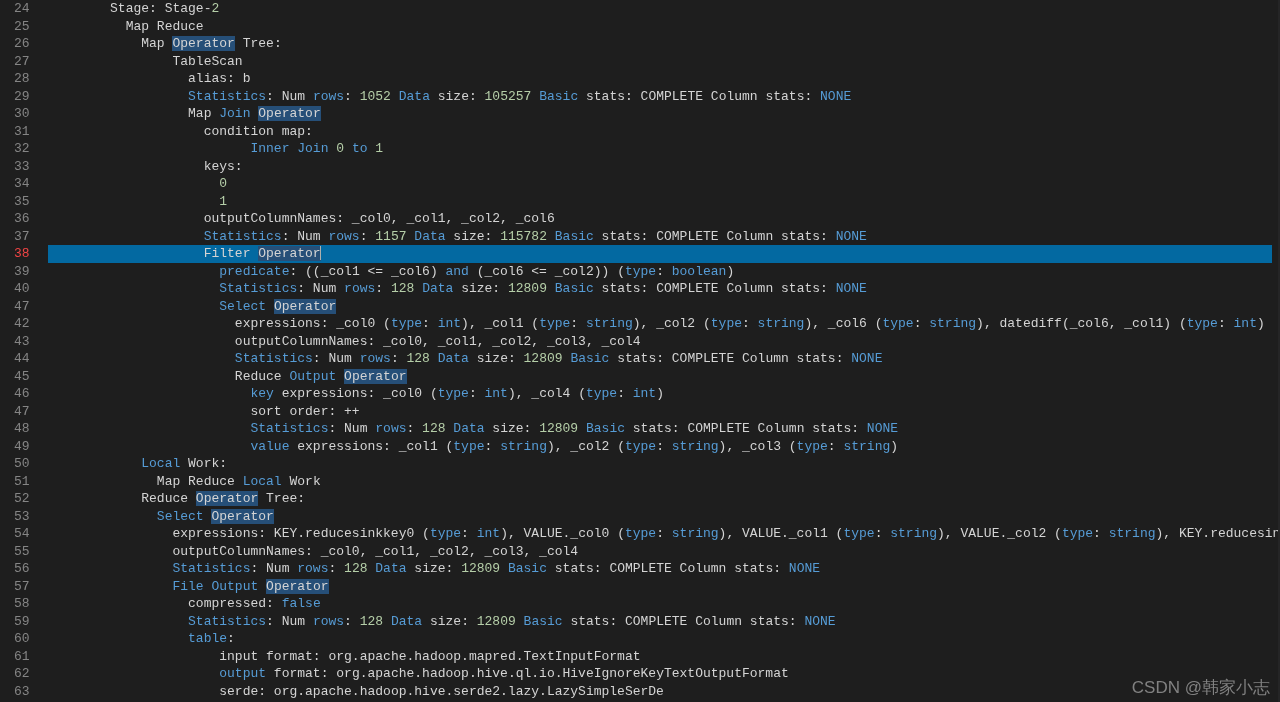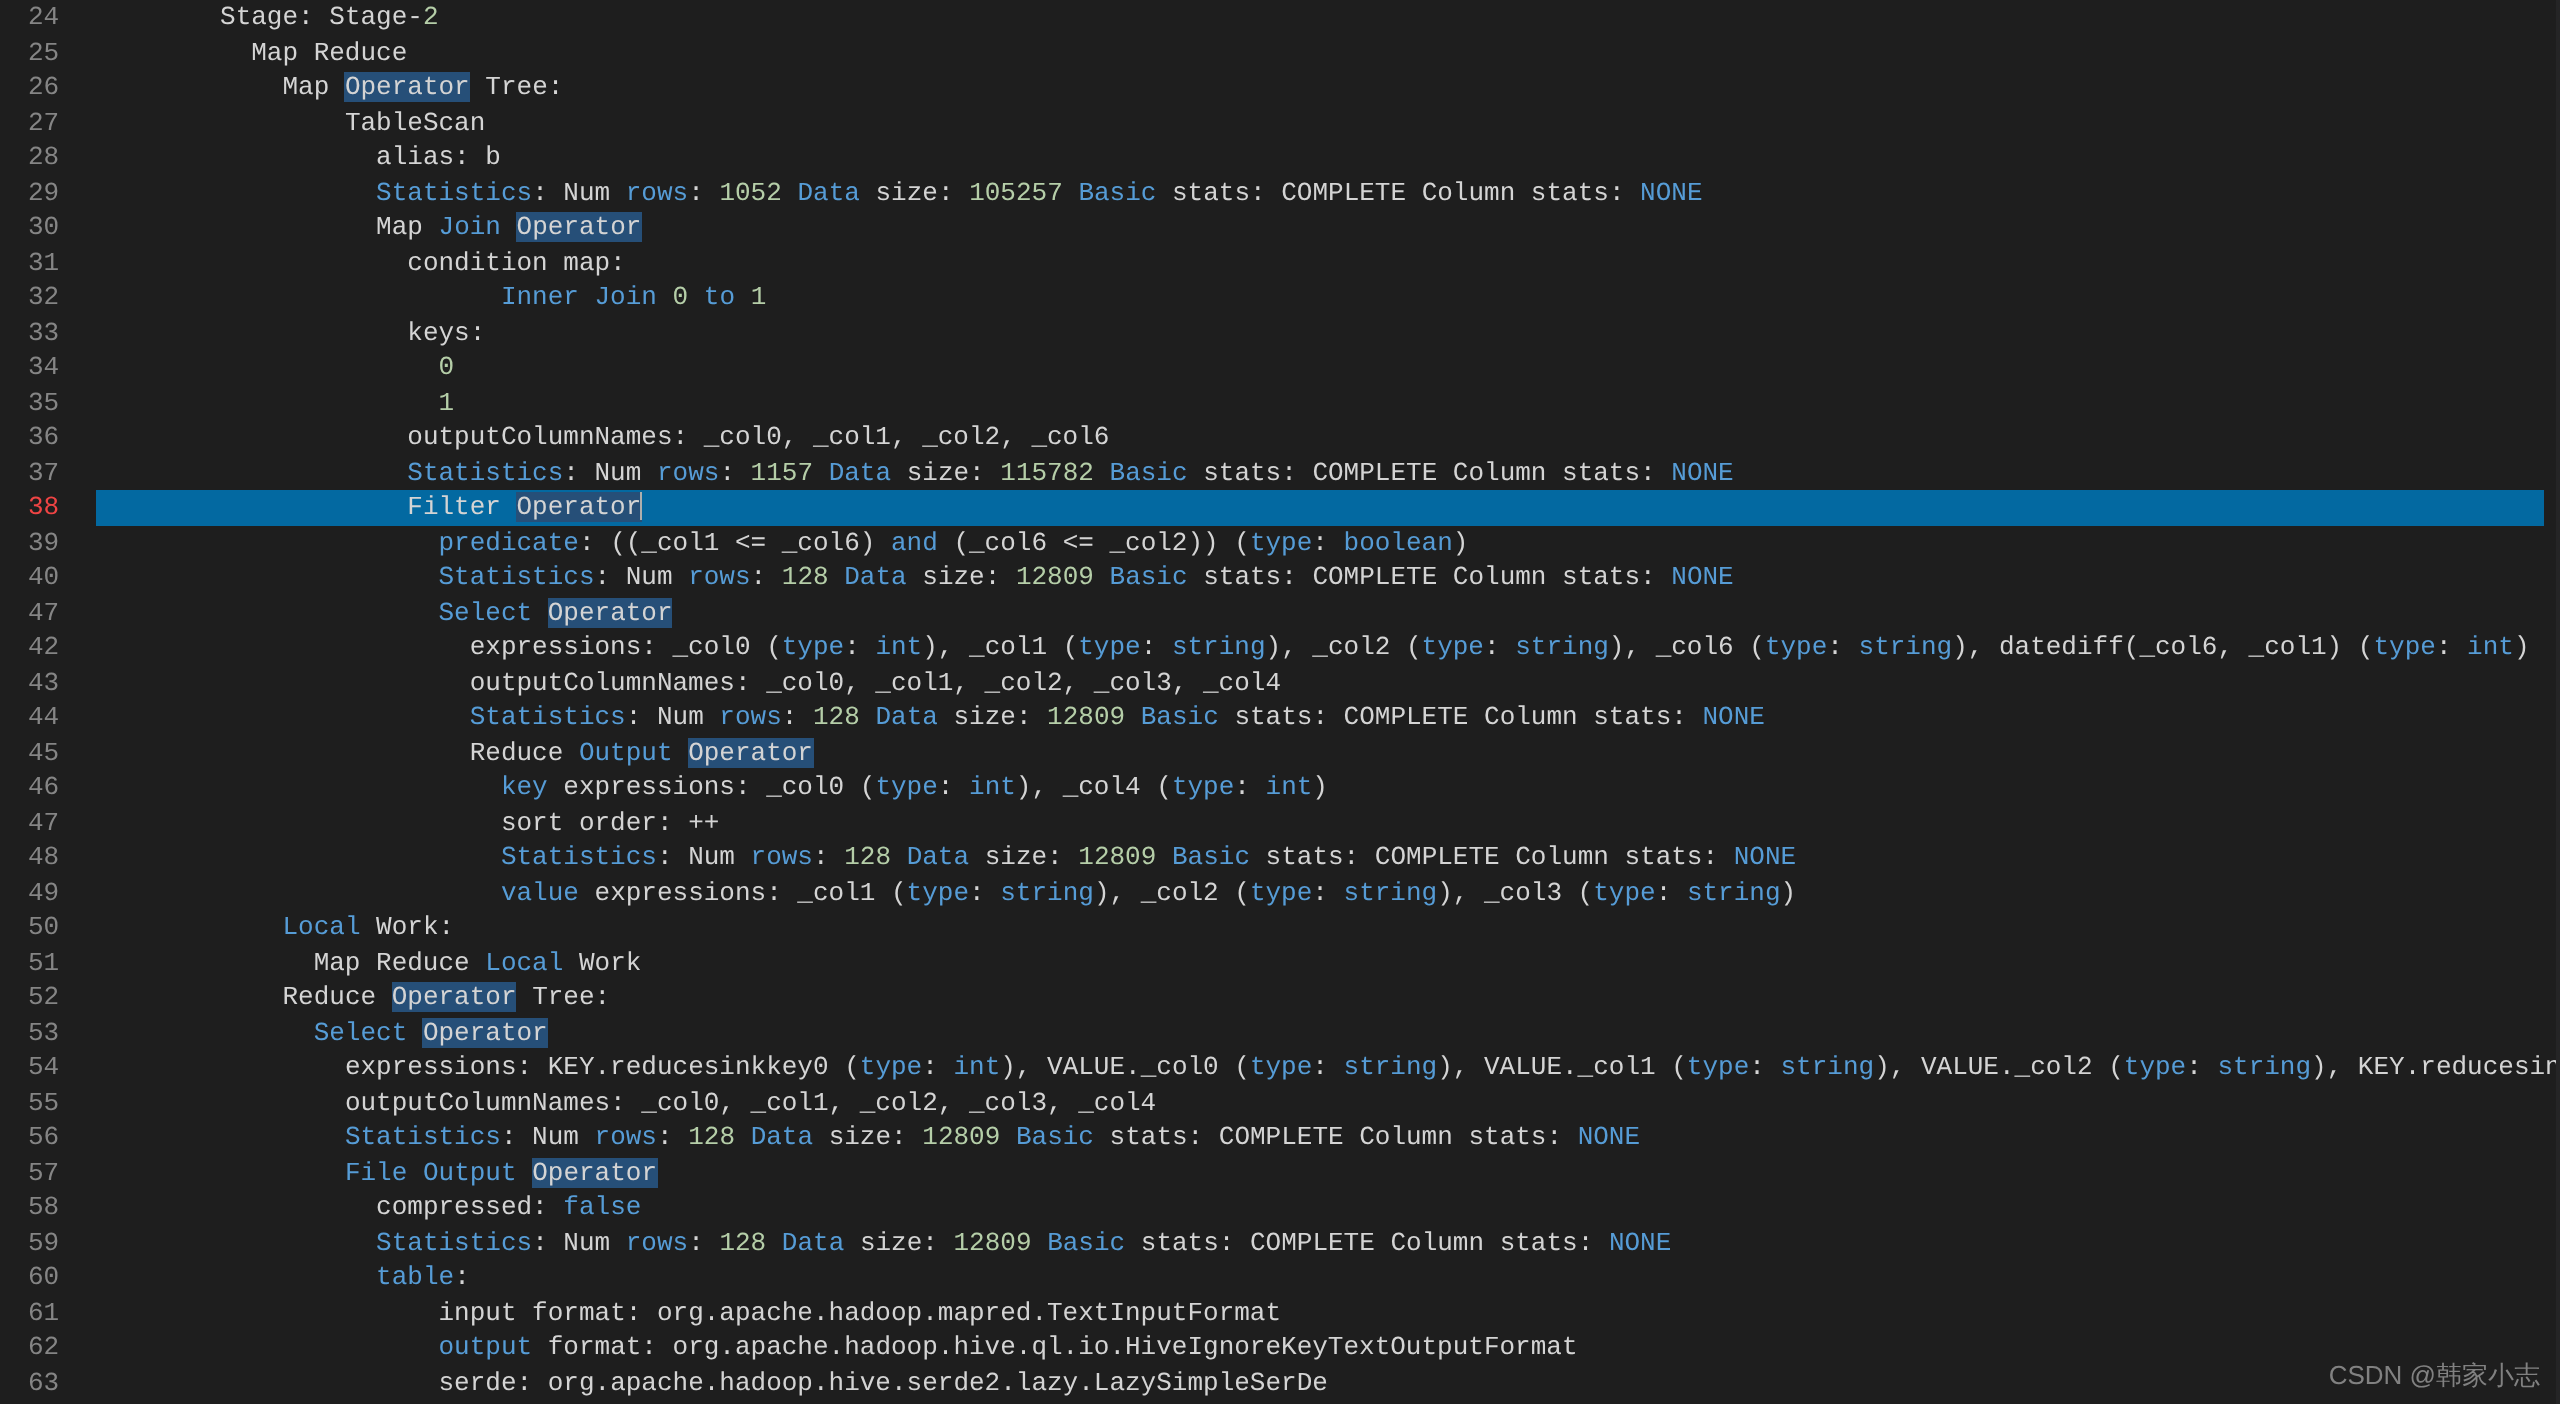--- a/index.html
+++ b/index.html
@@ -36,21 +36,21 @@
   background: #aeafad;
   vertical-align: text-top;
   margin-left: -1px;
 }
 .watermark {
   position: absolute;
   right: 10px;
   bottom: 6px;
   color: #9a9a9a;
   font-family: Arial, sans-serif;
-  font-size: 13px;
+  font-size: 17px;
   opacity: 0.8;
   pointer-events: none;
 }
 .minimap-edge {
   position: absolute;
   right: 0; top: 0; bottom: 0;
   width: 2px;
   background: #252526;
 }
 </style>

